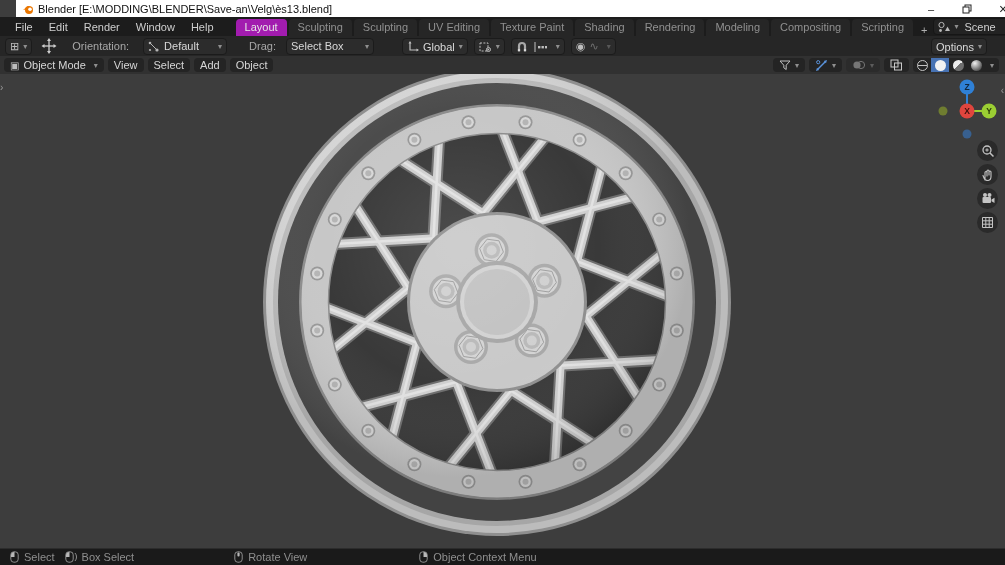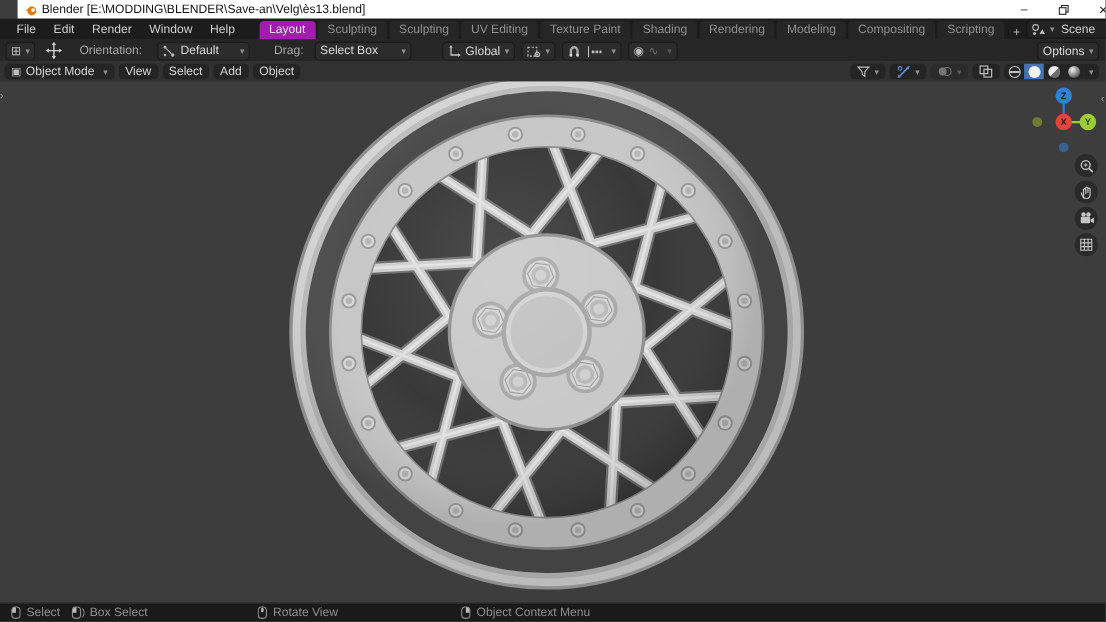--- a/index.html
+++ b/index.html
@@ -27,21 +27,21 @@
            border-radius:4px;height:15px;padding:0 3px;margin-left:8px;}
   .idblock .name{color:#d0d0d0;padding:0 6px;min-width:70px;}
   
   .toolrow{position:absolute;top:36px;left:0;width:1005px;height:20px;background:#262626;
            display:flex;align-items:center;}
   .pill{display:flex;align-items:center;background:#2c2c2c;border:1px solid #1b1b1b;
         border-radius:4px;height:15px;padding:0 4px;color:#d9d9d9;white-space:nowrap;}
   .lbl{color:#a8a8a8;}
   .caret{color:#8f8f8f;font-size:8px;margin-left:4px;}
   .toolrow-center{position:absolute;left:402px;top:2px;display:flex;align-items:center;gap:6px;}
-  .toolrow-right{position:absolute;right:6px;top:2px;}
+  .toolrow-right{position:absolute;right:18px;top:2px;}
   .icon-g{color:#bdbdbd;font-size:11px;}
   
   .viewport{position:absolute;top:56px;left:0;width:1005px;height:492px;background:#3d3d3d;overflow:hidden;}
   .vpheader{position:absolute;top:0;left:0;width:1005px;height:18px;background:#313131;
             display:flex;align-items:center;z-index:5;}
   .vpbtn{display:flex;align-items:center;background:#242424;border-radius:4px;height:14px;
          padding:0 6px;margin-right:4px;color:#d6d6d6;white-space:nowrap;}
   .vph-right{margin-left:auto;display:flex;align-items:center;gap:4px;padding-right:6px;}
   .sphere{width:11px;height:11px;border-radius:50%;display:inline-block;}
   .sph-wire{border:1px solid #c3c3c3;box-sizing:border-box;background:

